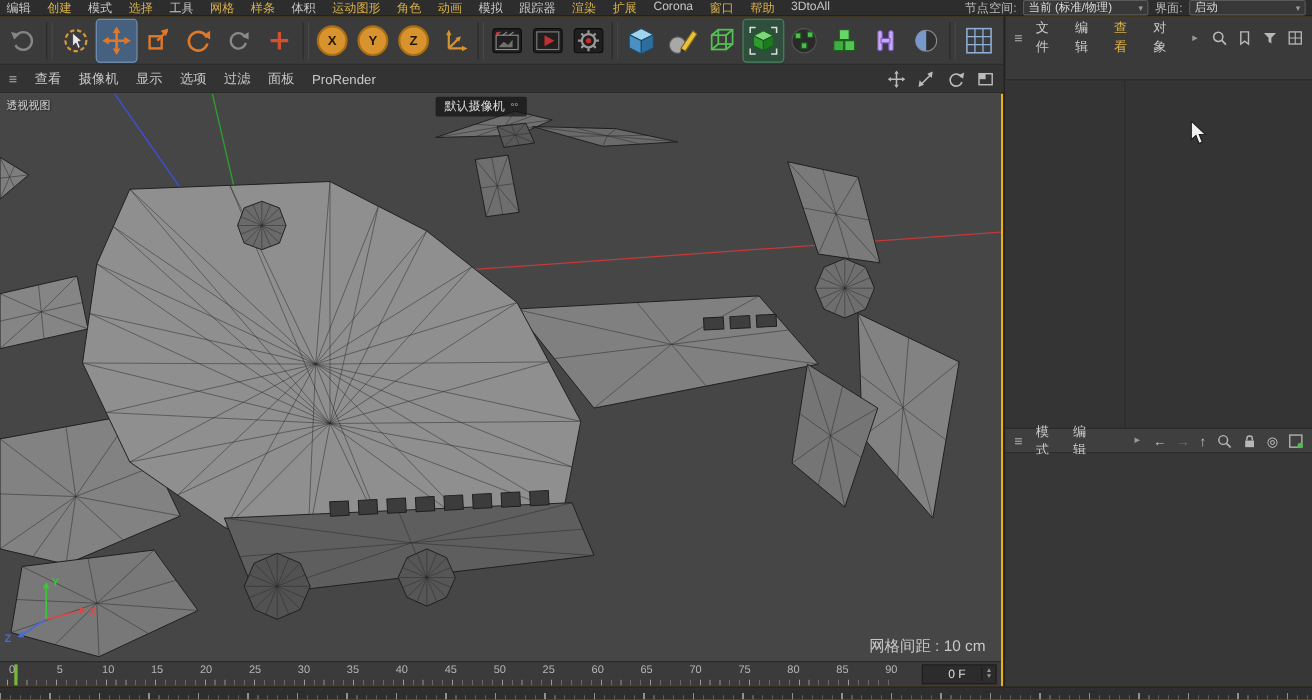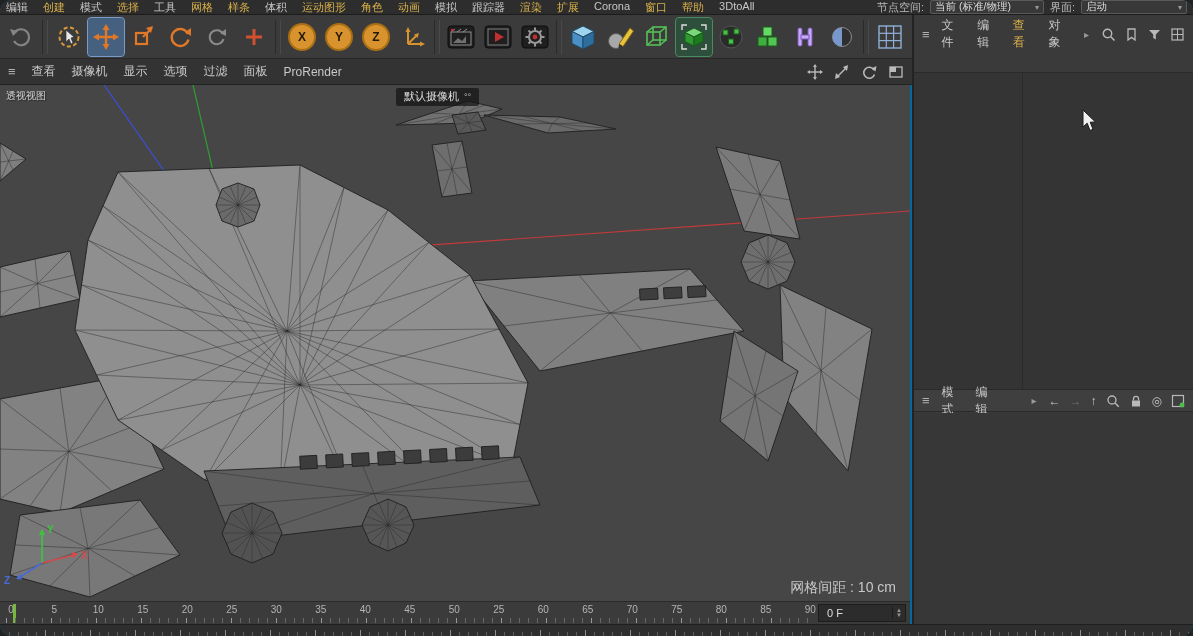--- a/index.html
+++ b/index.html
@@ -1,17 +1,17 @@
 <!DOCTYPE html>
 <html><head>
 <meta charset="utf-8">
 <style>
   html,body{margin:0;padding:0;background:#222;}
-  .app{position:relative;width:1193px;height:636px;background:#0369a1;
-       font-family:"Liberation Sans","DejaVu Sans",sans-serif;overflow:hidden;user-select:none;border-radius:12px;}
+  .app{position:relative;width:1193px;height:636px;background:#eab308;
+       font-family:"Liberation Sans","DejaVu Sans",sans-serif;overflow:hidden;user-select:none;}
 
   
   .menubar{position:absolute;top:0;left:0;width:1193px;height:15px;background:#2d2d2d;
            border-bottom:1px solid #1c1c1c;display:flex;align-items:center;padding:0 6px;
            font-size:11px;color:#c6c6c6;box-sizing:border-box;z-index:6;}
   .menus{display:flex;gap:15px;white-space:nowrap;}
   .mi.y{color:#d8b04a;text-align:center;}
   .menubar-right{margin-left:auto;display:flex;align-items:center;gap:6px;font-size:11px;color:#b8b8b8;}
   .dropdown{background:#383838;border:1px solid #5a5a5a;border-radius:2px;height:12px;
             display:flex;align-items:center;padding:0 4px;gap:24px;color:#ddd;font-size:10.5px;}
@@ -64,23 +64,23 @@
   
   .timeline{position:absolute;top:601px;left:0;width:910px;height:23px;background:#3b3b3b;
             border-top:1px solid #2a2a2a;box-sizing:border-box;}
   .ticks{position:absolute;left:6px;width:810px;top:2px;height:12px;display:flex;
          justify-content:space-between;font-size:10px;color:#b4b4b4;}
   .ticks span{min-width:10px;text-align:center;}
   .ruler-ticks{position:absolute;left:6px;width:810px;bottom:1px;height:5px;
        background-image:repeating-linear-gradient(90deg,#9a9a9a 0 1px,transparent 1px 45px),
                         repeating-linear-gradient(90deg,#676767 0 1px,transparent 1px 9px);}
   .playhead{position:absolute;left:13px;top:2px;width:3px;height:19px;background:#76b83a;}
-  .framebox{position:absolute;right:4px;top:2px;width:88px;height:18px;background:#2c2c2c;
+  .framebox{position:absolute;right:4px;top:2px;width:68px;height:18px;background:#2c2c2c;
             border:1px solid #1d1d1d;display:flex;align-items:center;color:#ddd;font-size:11px;
-            padding-left:8px;box-sizing:border-box;}
+            padding-left:23px;box-sizing:border-box;}
   .spinner{margin-left:auto;display:flex;flex-direction:column;font-size:6px;color:#999;
            border-left:1px solid #1d1d1d;padding:1px 3px;line-height:5px;}
   .strip{position:absolute;top:624px;left:0;width:1193px;height:12px;background-color:#2e2e2e;
          border-top:1px solid #1f1f1f;box-sizing:border-box;
          background-image:repeating-linear-gradient(90deg,#8f8f8f 0 1px,transparent 1px 45px),
                           repeating-linear-gradient(90deg,#5c5c5c 0 1px,transparent 1px 9px);
          background-size:100% 6px,100% 4px;background-position:0 100%,0 100%;background-repeat:repeat-x;}
 
   .cursor{position:absolute;left:1082px;top:110px;z-index:30;}
 </style>

